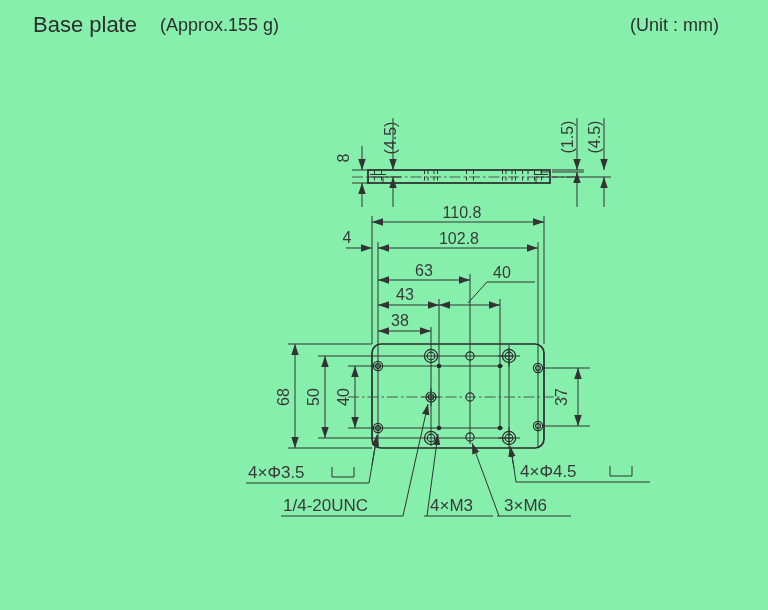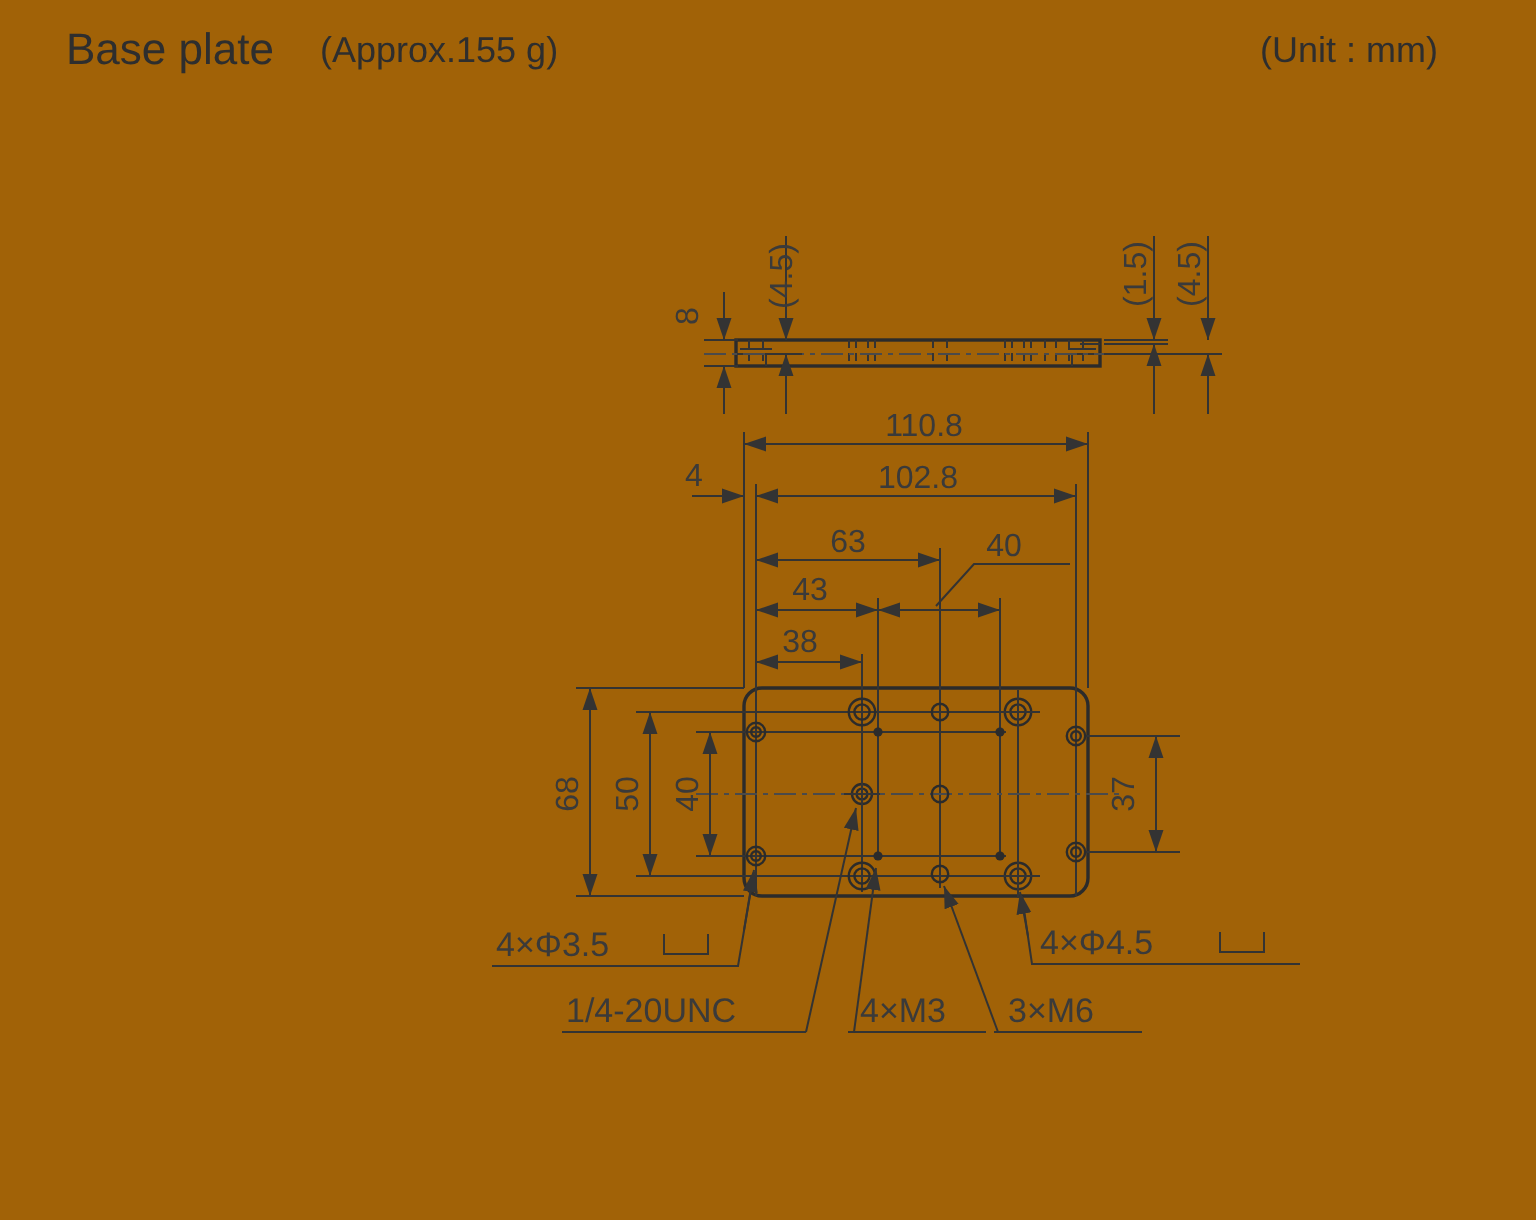--- a/index.html
+++ b/index.html
@@ -1,16 +1,16 @@
 <!DOCTYPE html>
 <html><head>
 <meta charset="utf-8">
 <style>
   html,body{margin:0;padding:0;background:#ffffff;}
-  .stage{position:relative;width:768px;height:610px;background:#a16207;overflow:hidden;
+  .stage{position:relative;width:768px;height:610px;background:#86efac;overflow:hidden;
          font-family:"Liberation Sans", sans-serif;}
   svg{display:block;}
   .ln{stroke:#333;stroke-width:1;fill:none;}
   .thick{stroke:#2b2b2b;stroke-width:1.7;fill:none;}
   .dash{stroke:#333;stroke-width:1;fill:none;stroke-dasharray:4 2.5;}
   .cline{stroke:#4a4a4a;stroke-width:0.9;fill:none;stroke-dasharray:11 3 2.5 3;}
   .hole{stroke:#2b2b2b;stroke-width:1.2;fill:none;}
   .dot{fill:#2b2b2b;stroke:none;}
   .dimtxt{fill:#3a3a3a;font-size:16px;}
   .notetxt{fill:#3a3a3a;font-size:17px;}

